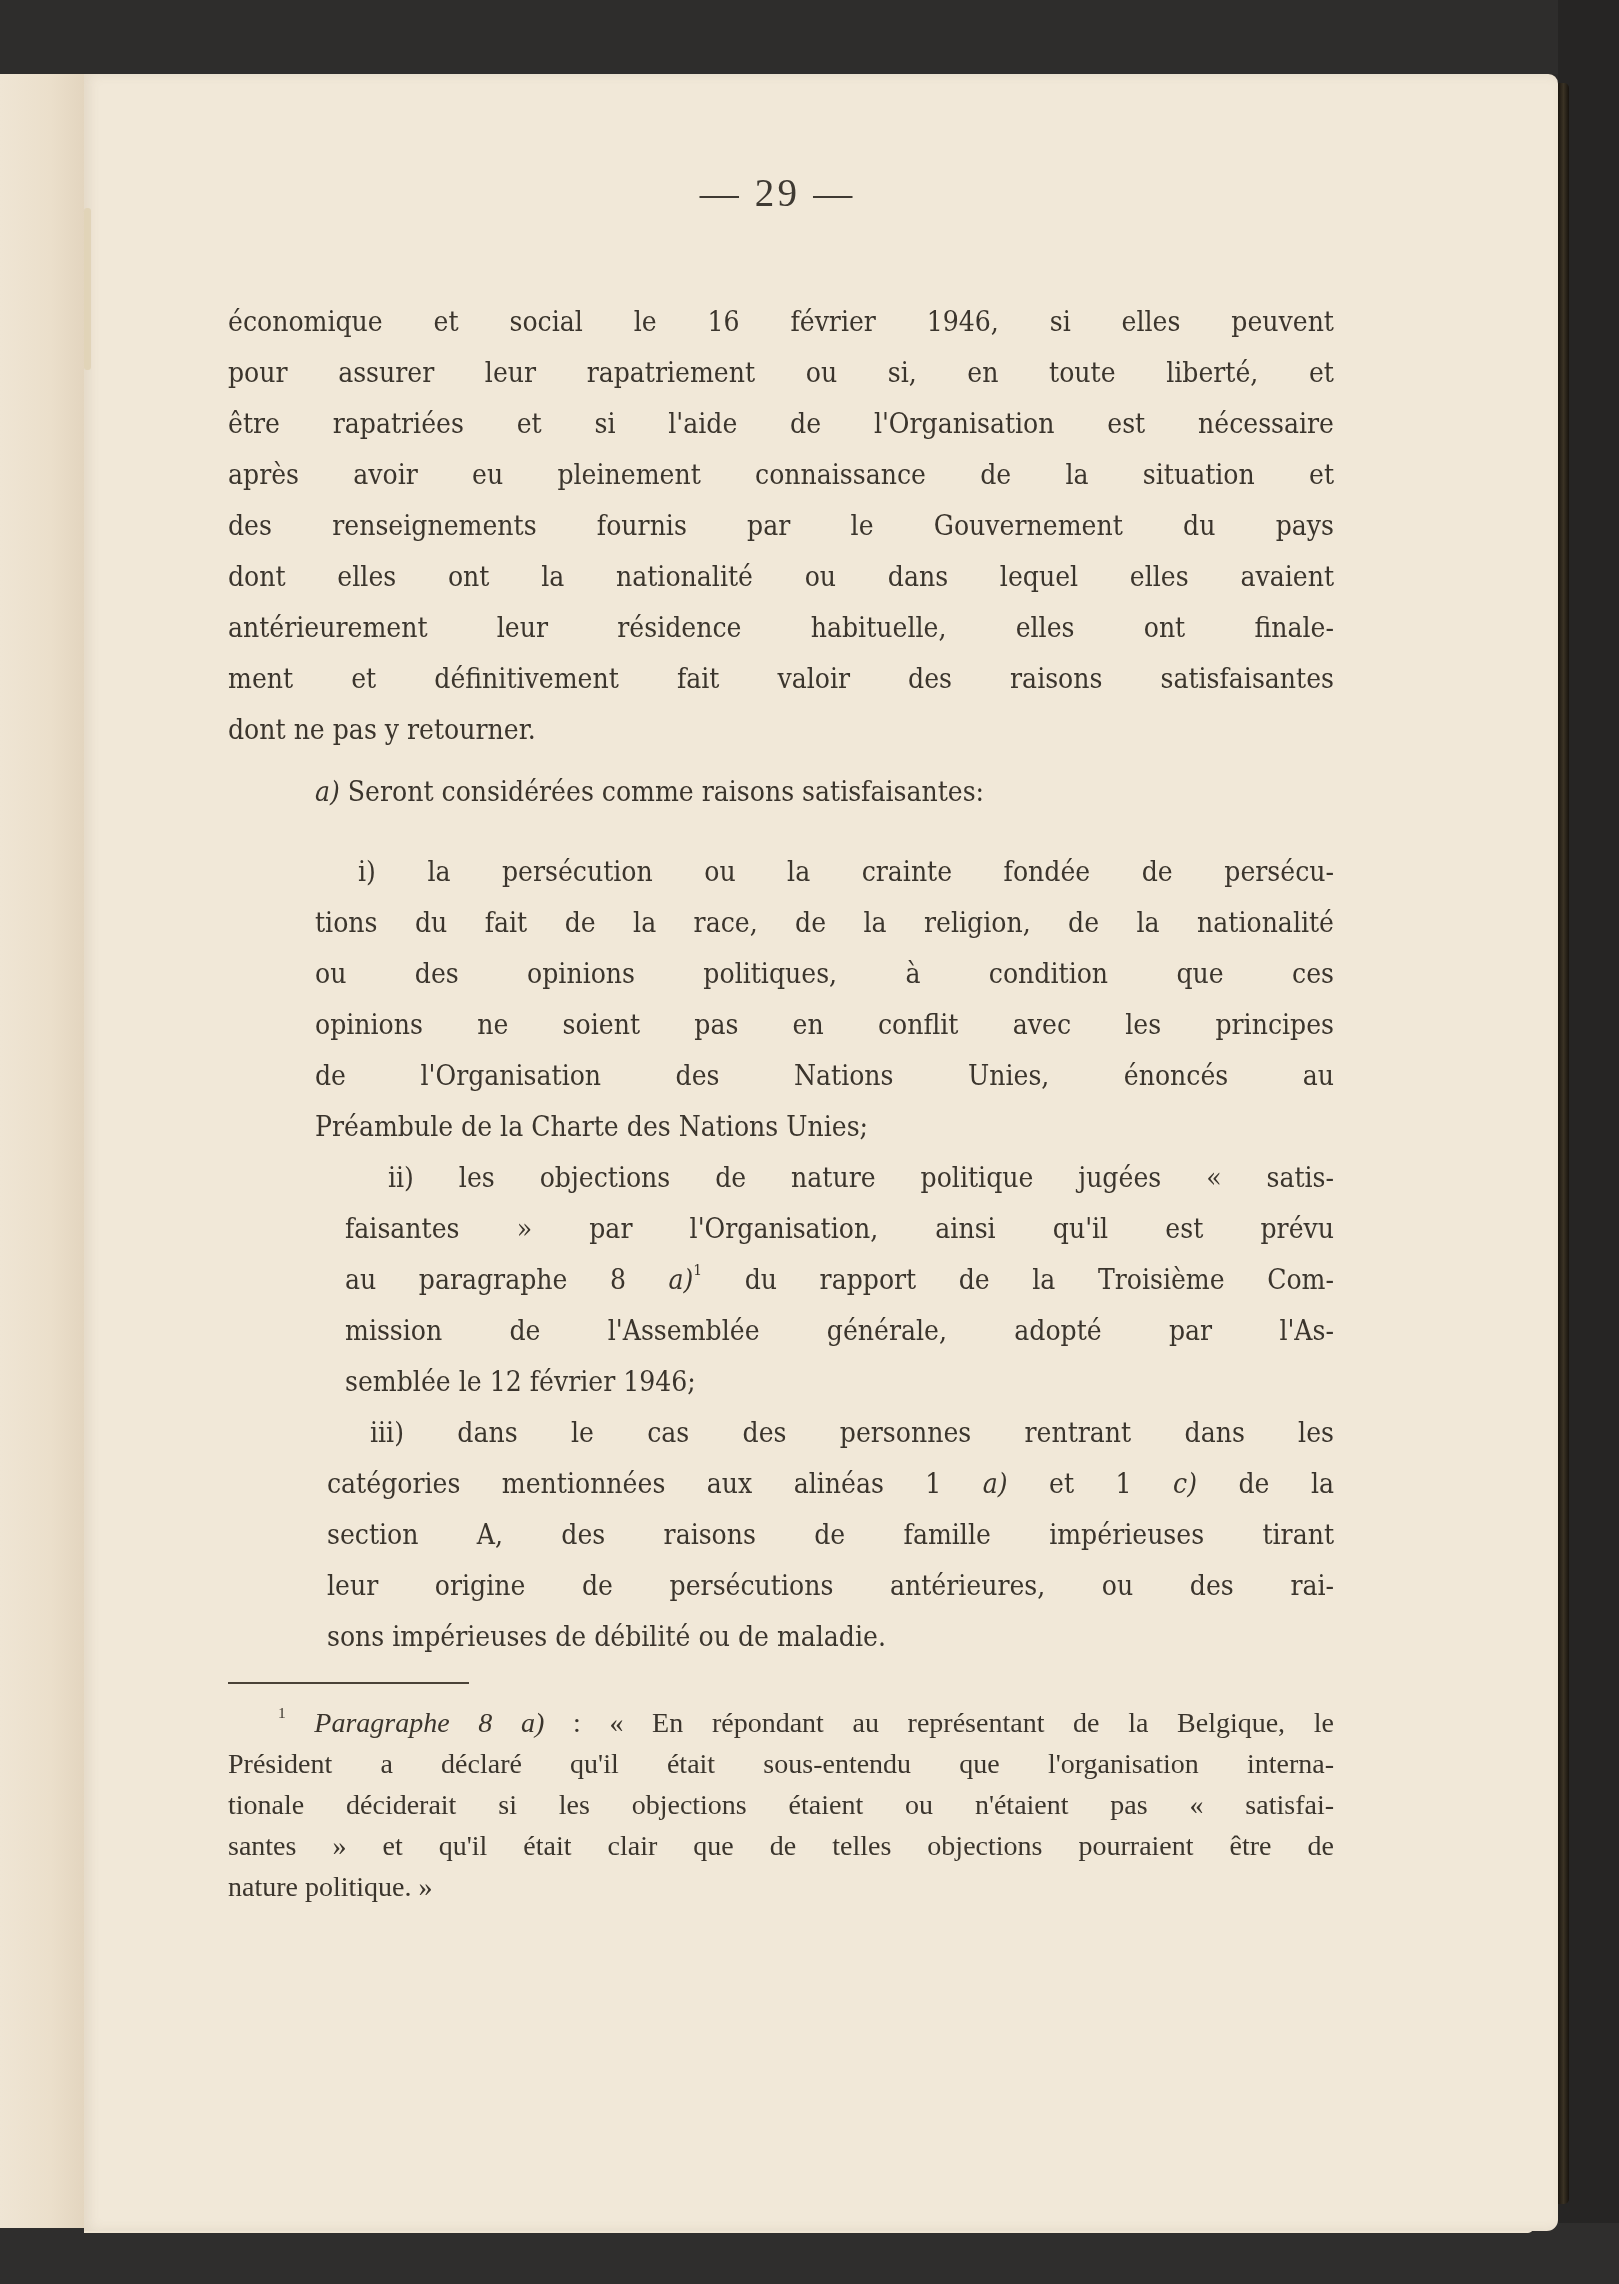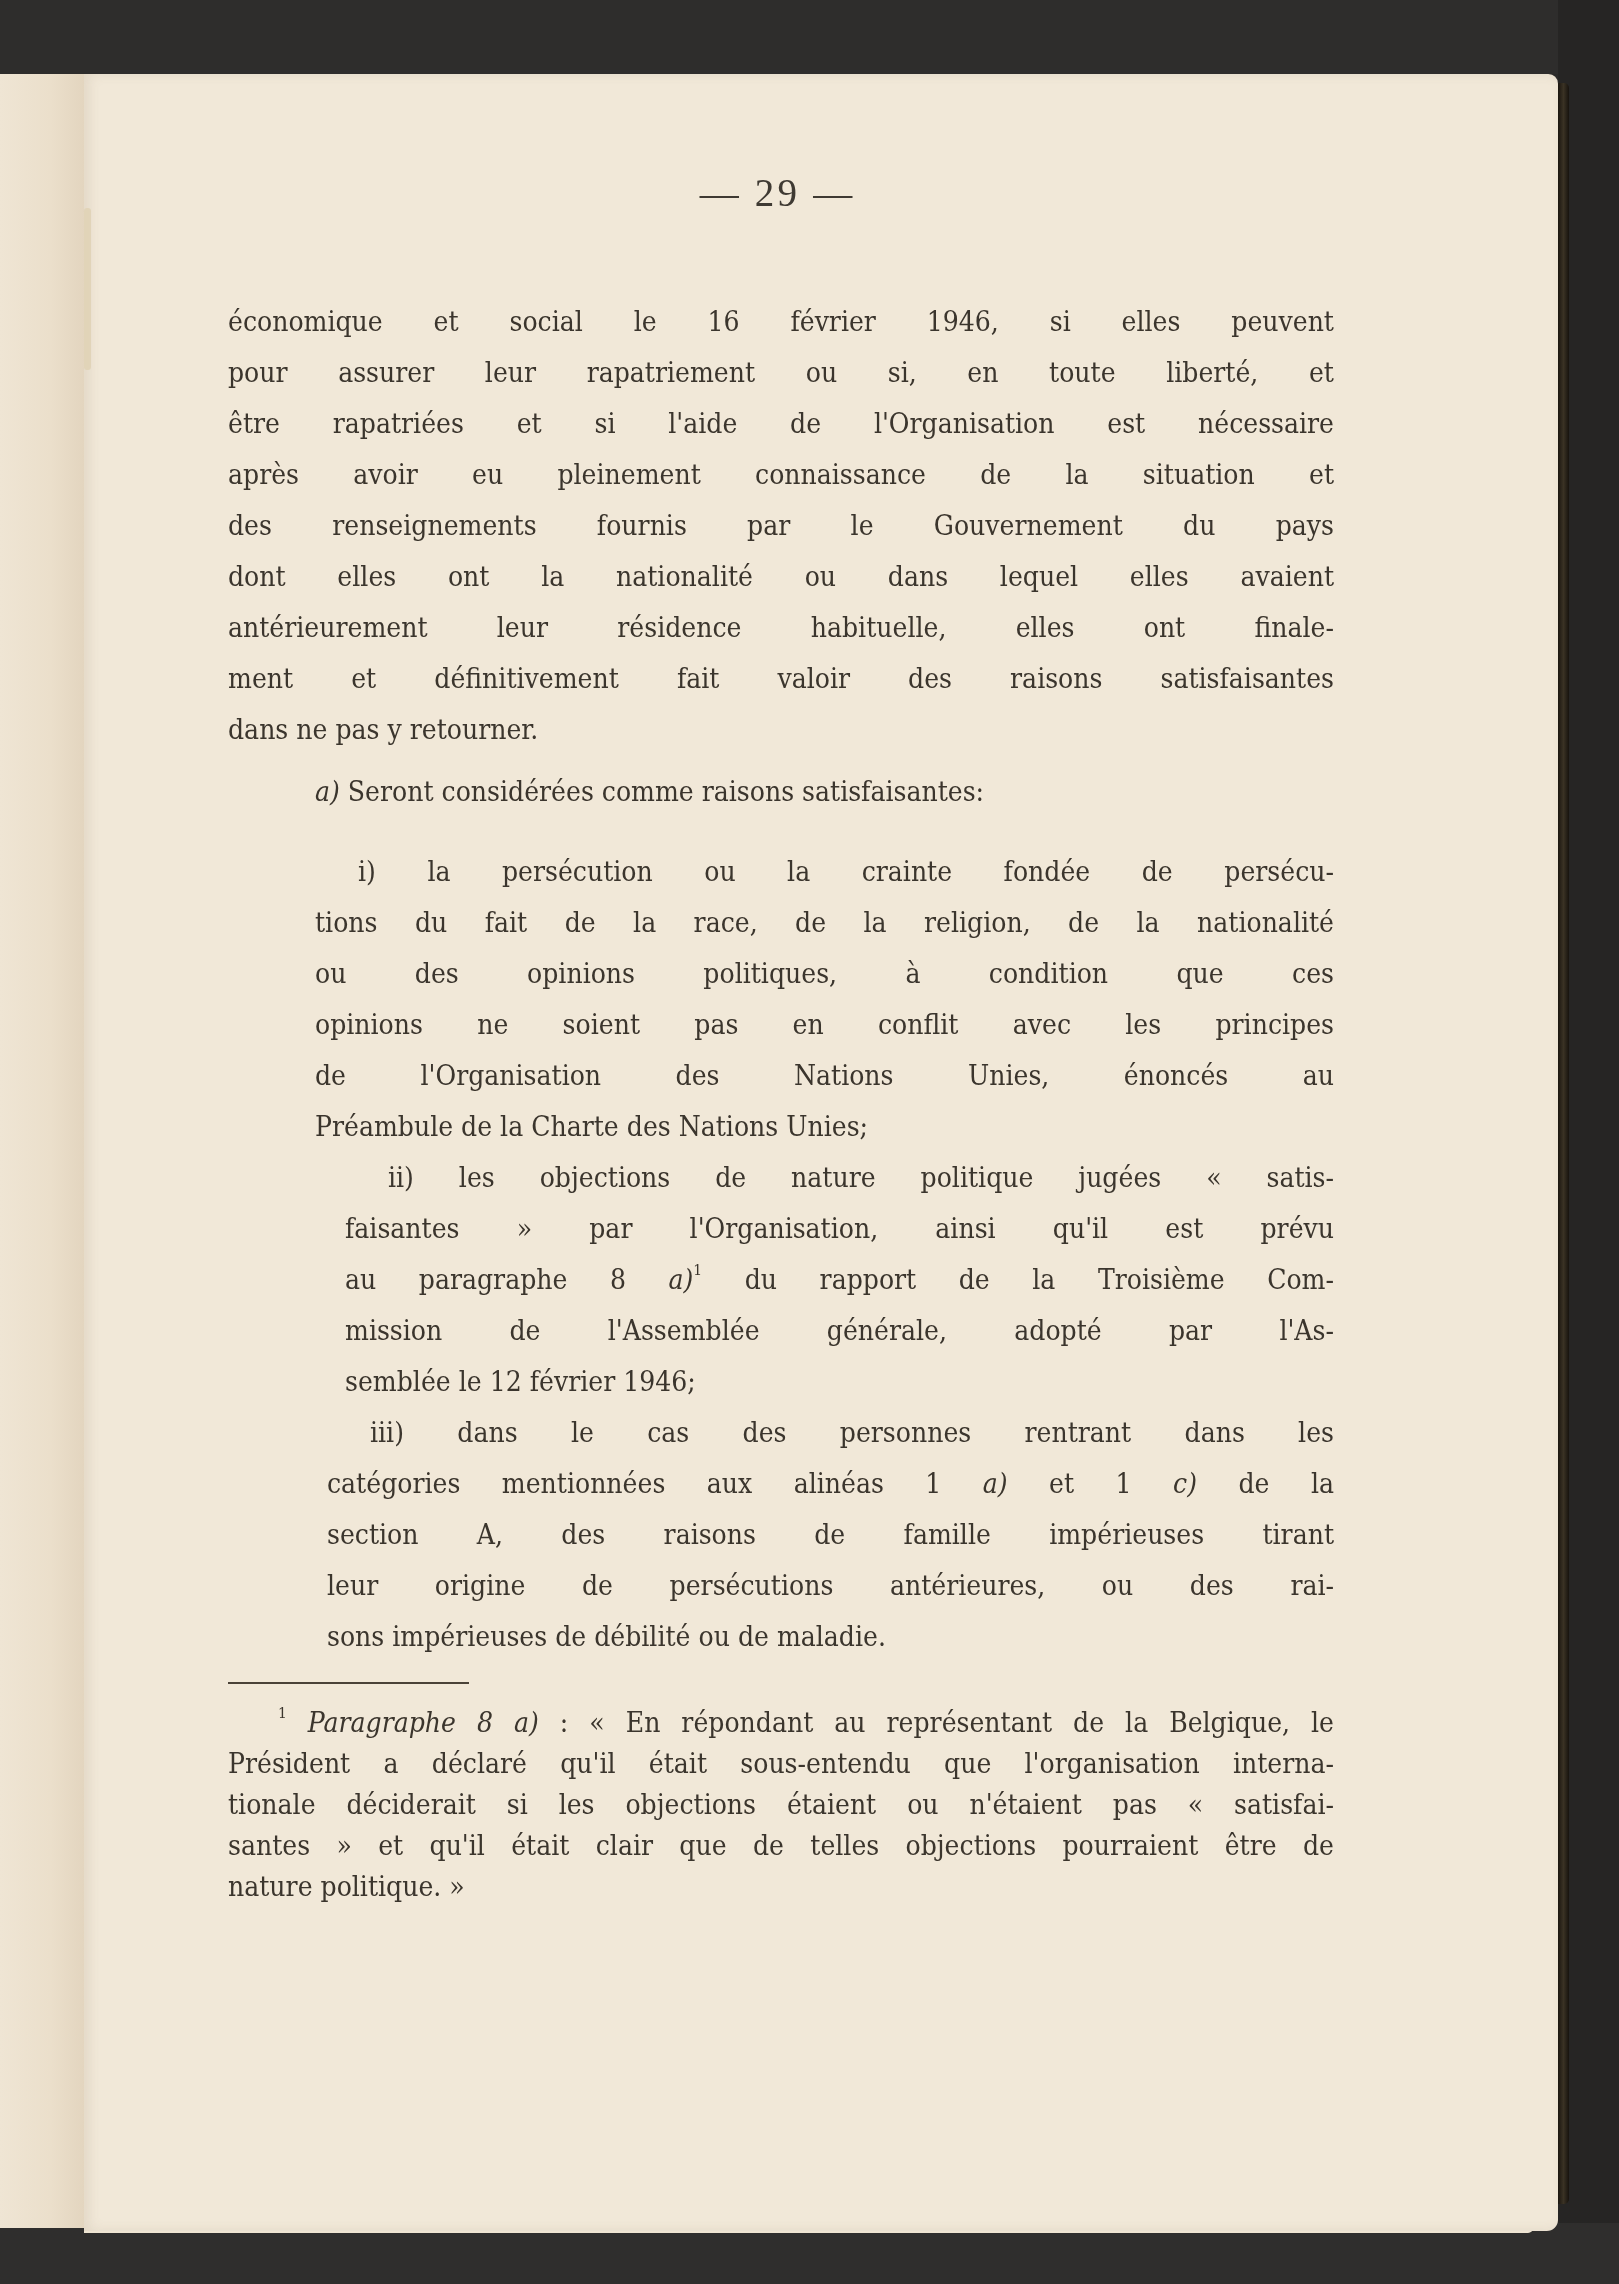--- a/index.html
+++ b/index.html
@@ -66,21 +66,21 @@
   .ital { font-style: italic; }
   sup { font-size: 0.55em; line-height: 0; vertical-align: 0.9em; }
   .footnote-rule {
     position: absolute; left: 228px; top: 1682px; width: 241px; height: 2.4px;
     background: #4a4237;
   }
   .footnote {
     position: absolute; left: 228px; top: 1702px; width: 1106px;
     color: #3b352d; font-size: 28px; font-family: "DejaVu Serif", serif;
   }
-  .footnote .line { height: 41px; line-height: 41px; }
+  .footnote .line { height: 41px; line-height: 41px; font-family: Liberation Serif, serif; }
 </style>
 </head>
 <body>
 
 <div class="backdrop-top"></div>
 <div class="backdrop-right"></div>
 <div class="backdrop-bottom"></div>
 <div class="left-page"></div>
 <div class="page-edge"></div>
 <div class="under-sheet"></div>
@@ -94,21 +94,21 @@
 <div class="text" style="top:296px;">
   <div>
     <div class="line">économique et social le 16 février 1946, si elles peuvent</div>
     <div class="line">pour assurer leur rapatriement ou si, en toute liberté, et</div>
     <div class="line">être rapatriées et si l'aide de l'Organisation est nécessaire</div>
     <div class="line">après avoir eu pleinement connaissance de la situation et</div>
     <div class="line">des renseignements fournis par le Gouvernement du pays</div>
     <div class="line">dont elles ont la nationalité ou dans lequel elles avaient</div>
     <div class="line">antérieurement leur résidence habituelle, elles ont finale-</div>
     <div class="line">ment et définitivement fait valoir des raisons satisfaisantes</div>
-    <div class="line last">dans ne pas y retourner.</div>
+    <div class="line last">dont ne pas y retourner.</div>
   </div>
   <div class="block-gap"></div>
 
   <div class="line last indent1"><span class="ital">a)</span><span> Seront considérées comme raisons satisfaisantes:</span></div>
 
   <div class="text-block" style="margin-left:87px;margin-top:29px;">
     <div class="line" style="padding-left:43px;">i) la persécution ou la crainte fondée de persécu-</div>
     <div class="line">tions du fait de la race, de la religion, de la nationalité</div>
     <div class="line">ou des opinions politiques, à condition que ces</div>
     <div class="line">opinions ne soient pas en conflit avec les principes</div>

